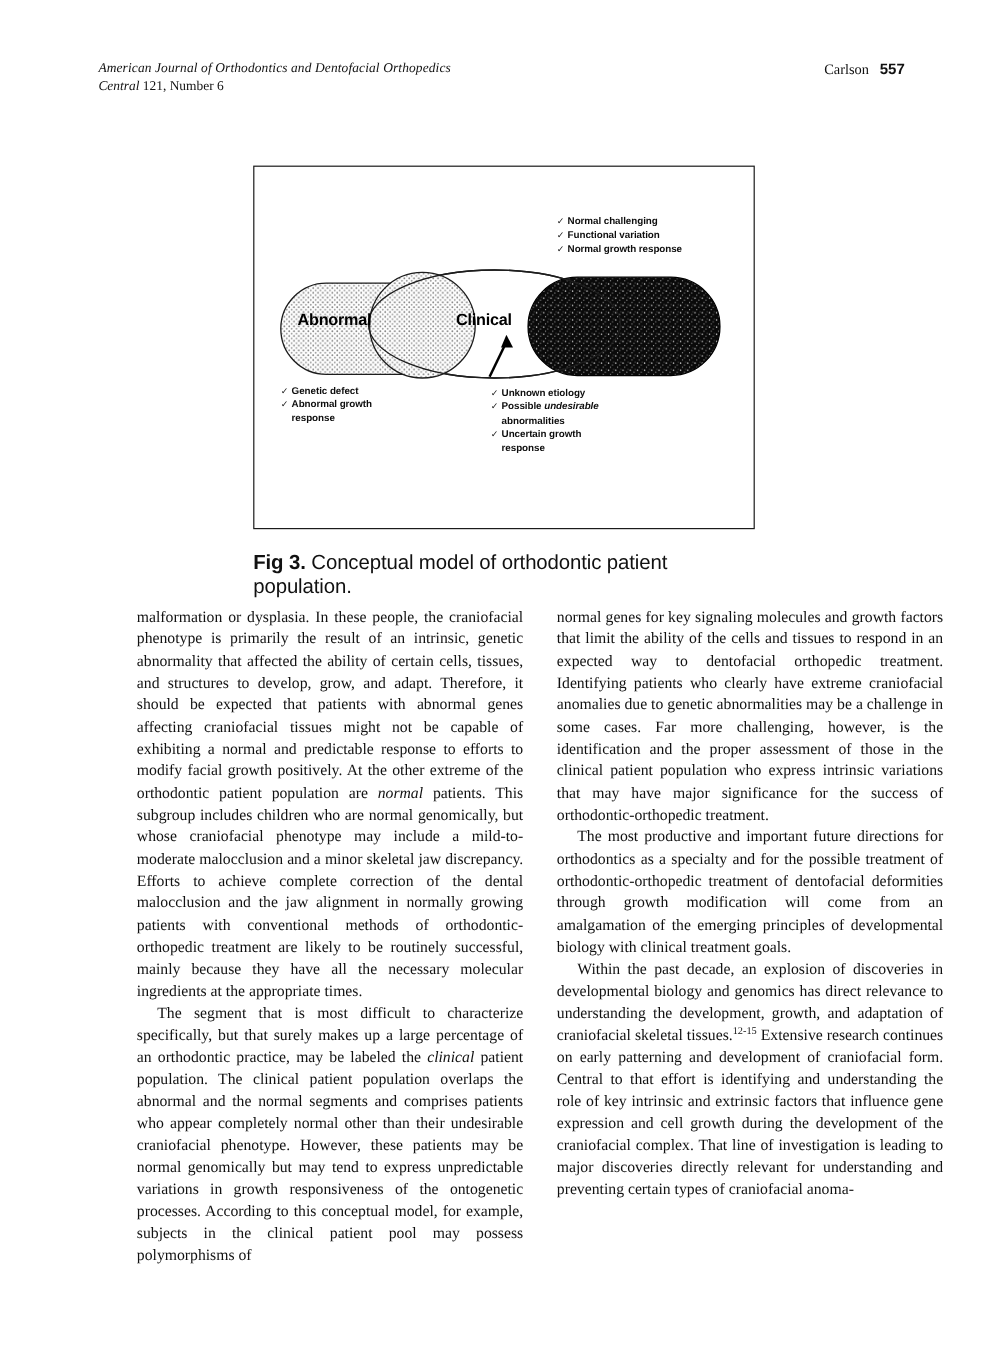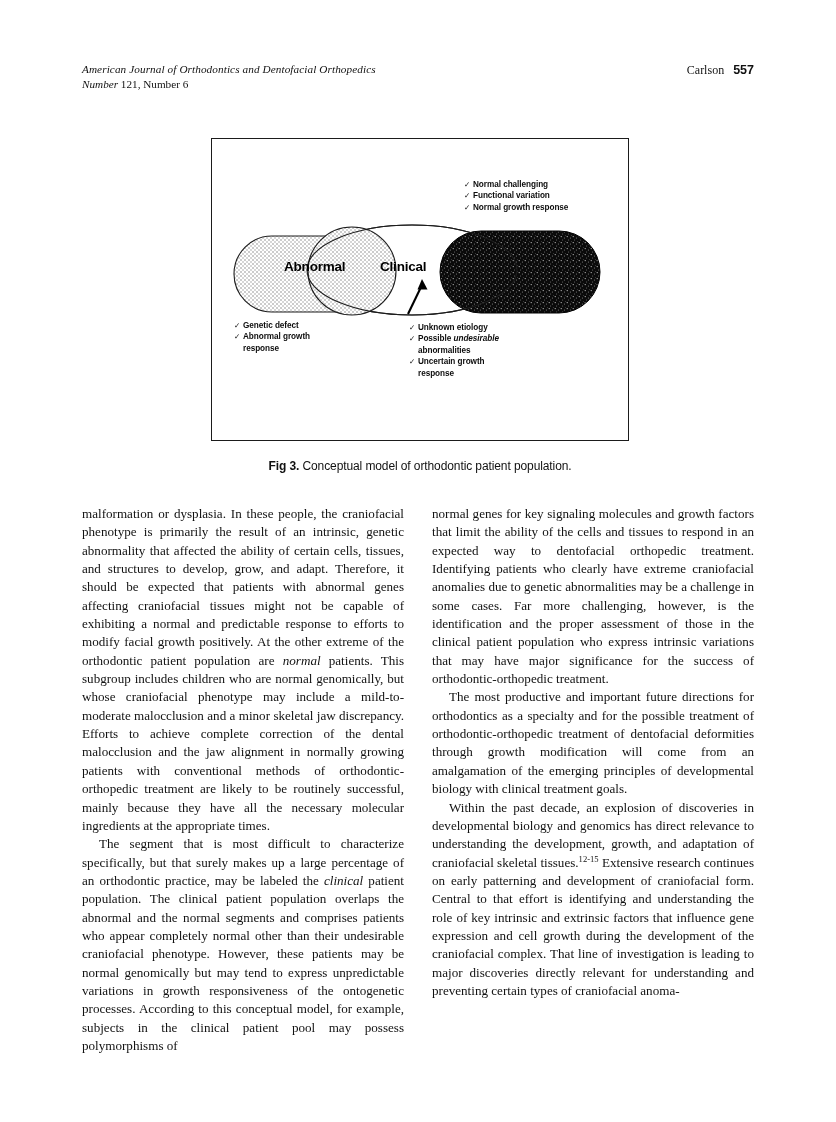--- a/index.html
+++ b/index.html
@@ -13,21 +13,21 @@
     position: relative;
     font-family: "Liberation Serif", serif;
     color: #111111;
     overflow: hidden;
   }
 
   
   .running-head {
     position: absolute;
     left: 82px;
-    top: 62px;
+    top: 50px;
     width: 672px;
     display: flex;
     justify-content: space-between;
     align-items: flex-start;
     gap: 12px;
   }
   .rh-left {
     font-size: 11.2px;
     line-height: 14.5px;
   }
@@ -75,21 +75,21 @@
 
   .fig-label {
     position: absolute;
     font-family: "Liberation Sans", sans-serif;
     font-weight: bold;
     font-size: 13.5px;
     color: #000;
     letter-spacing: -0.2px;
     white-space: nowrap;
   }
-  .lbl-abnormal { left: 36px; top: 120px; margin-left: 36px; }
+  .lbl-abnormal { left: 36px; top: 120px; }
   .lbl-clinical { left: 168px; top: 120px; }
 
   .bullet-group {
     position: absolute;
     font-family: "Liberation Sans", sans-serif;
     font-size: 8.2px;
     font-weight: bold;
     color: #0d0d0d;
     line-height: 11.4px;
     letter-spacing: -0.05px;
@@ -112,38 +112,39 @@
     padding-left: 9px;
     white-space: nowrap;
   }
 
   .bg-top-right { left: 252px; top: 40px; }
   .bg-left      { left: 22px;  top: 181px; }
   .bg-mid       { left: 197px; top: 183px; }
 
   .figure-caption {
     margin-top: 18px;
-    text-align: center;
-    font-family: "Liberation Sans", sans-serif;
-    font-size: 12px;
+    text-align: left;
+    font-family: "Liberation Sans", sans-serif;
+    font-size: 17px;
     color: #111;
     letter-spacing: -0.1px;
   }
   .figure-caption .cap-num { font-weight: bold; }
 
   
   .column {
     position: absolute;
     top: 505px;
     width: 322px;
     font-size: 13.1px;
     line-height: 18.35px;
     text-align: justify;
     text-justify: inter-word;
     hyphens: none;
+    margin-left: 32px;
   }
   .col-left  { left: 82px; }
   .col-right { left: 432px; }
 
   .column p {
     margin: 0;
     text-indent: 0;
   }
   .column p.indent { text-indent: 17px; }
   .column .it { font-style: italic; }
@@ -162,21 +163,21 @@
     text-align: left;
   }
 </style>
 </head>
 <body>
 
 <div class="running-head">
   <div class="rh-left">
     <span class="rh-journal">American Journal of Orthodontics and Dentofacial Orthopedics</span>
     <span class="rh-volume">
-      <span class="rh-vol-word">Number</span>
+      <span class="rh-vol-word">Central</span>
       <span>121, Number 6</span>
     </span>
   </div>
   <div class="rh-right">
     <span class="rh-author">Carlson</span><span class="rh-page">557</span>
   </div>
 </div>
 
 <div class="figure-block">
   <div class="figure-frame">

